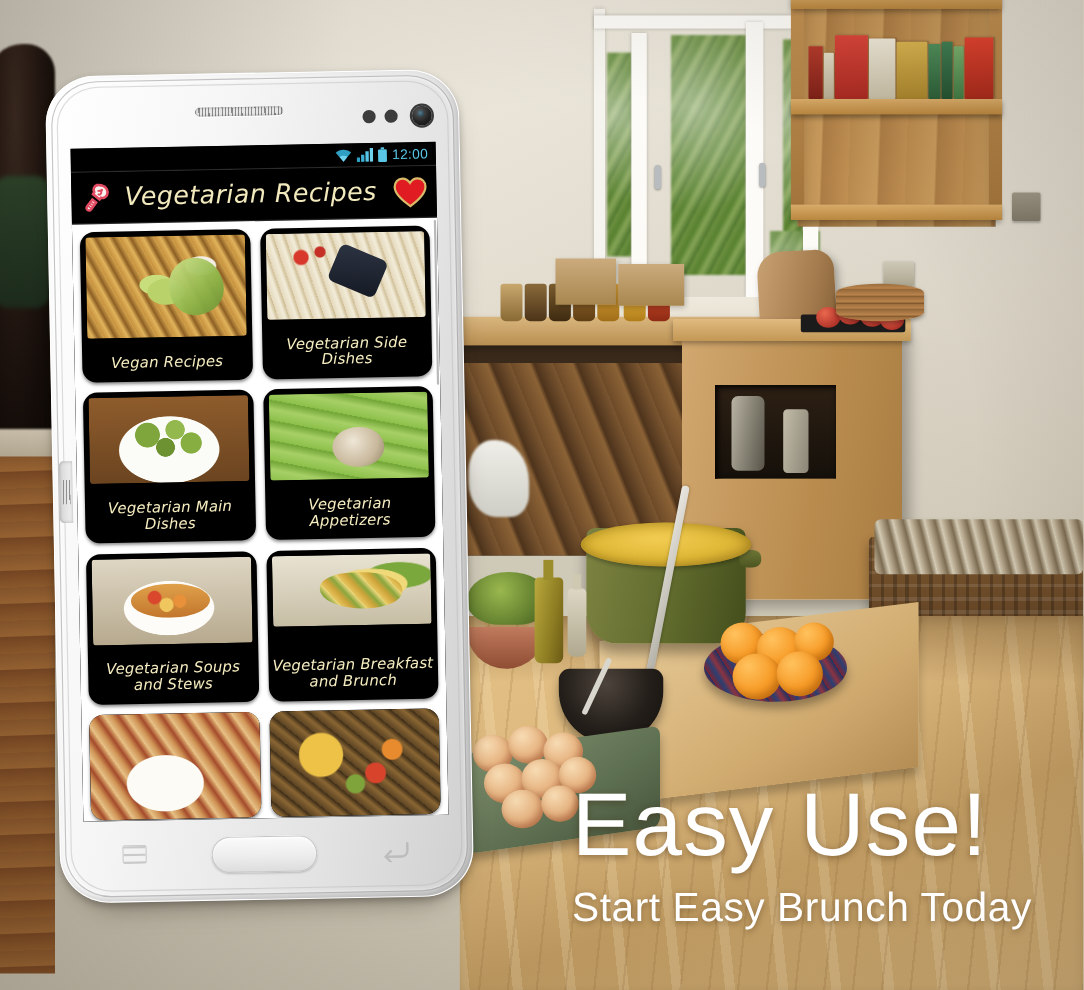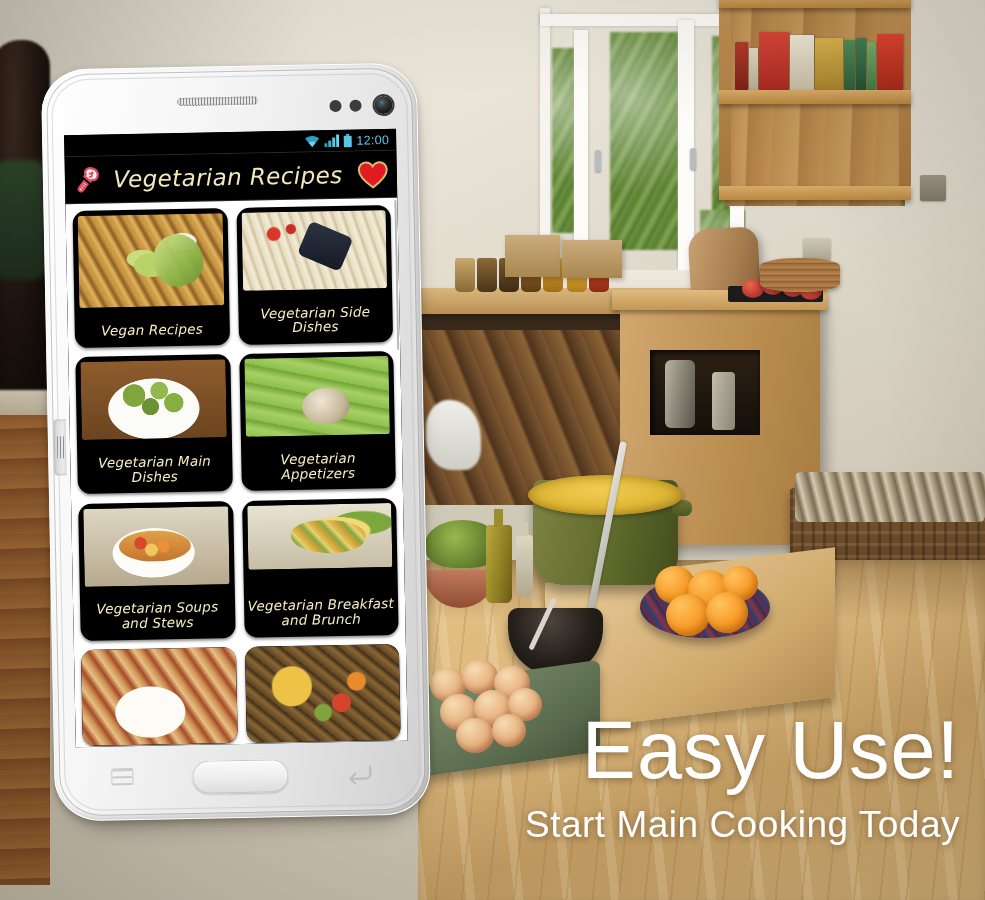--- a/index.html
+++ b/index.html
@@ -200,21 +200,21 @@
      background:linear-gradient(#cdc7b6,#aca690);box-shadow:0 1px 2px rgba(0,0,0,.25);}
   .sock1{left:920px;top:175px;width:26px;height:26px;background:linear-gradient(#9c9584,#7e7868);}
   .sock2{left:803px;top:238px;}
   .cardbox{position:absolute;background:linear-gradient(#cbab7d,#a8874f);box-shadow:2px 2px 5px rgba(0,0,0,.25);}
 
   
   .vignette{position:absolute;inset:0;pointer-events:none;
      background:radial-gradient(ellipse at 55% 45%, rgba(0,0,0,0) 45%, rgba(35,20,5,.22) 100%);}
 
   
-  #promo{position:absolute;left:520px;top:712px;width:440px;text-align:right;z-index:6;}
+  #promo{position:absolute;left:520px;top:712px;width:440px;text-align:left;z-index:6;}
   #promo .big{
     color:#fff;font-size:81px;line-height:.96;letter-spacing:1px;font-weight:400;
     text-shadow:0 2px 7px rgba(60,35,10,.45);
     white-space:nowrap;
   }
   #promo .small{
     color:#fff;font-size:37px;letter-spacing:.5px;margin-top:14px;font-weight:400;
     text-shadow:0 2px 6px rgba(60,35,10,.45); white-space:nowrap;
   }
 
@@ -498,21 +498,21 @@
   <div class="peach" style="left:474px;top:690px;width:38px;height:36px;"></div>
   <div class="peach" style="left:508px;top:688px;width:34px;height:33px;"></div>
   <div class="peach" style="left:456px;top:718px;width:38px;height:35px;"></div>
   <div class="peach" style="left:492px;top:714px;width:34px;height:33px;"></div>
 
   <div class="vignette"></div>
 </div>
 
 <div id="promo">
   <div class="big">Easy Use!</div>
-  <div class="small">Start Main Cooking Today</div>
+  <div class="small">Start Easy Brunch Today</div>
 </div>
 
 <div id="phone">
   <div class="phone-shadow"></div>
   <div class="phone-body"></div>
   <div class="phone-rim"></div>
   <div class="phone-rim2"></div>
 
   <div class="speaker"></div>
   <div class="sensor s1"></div>

